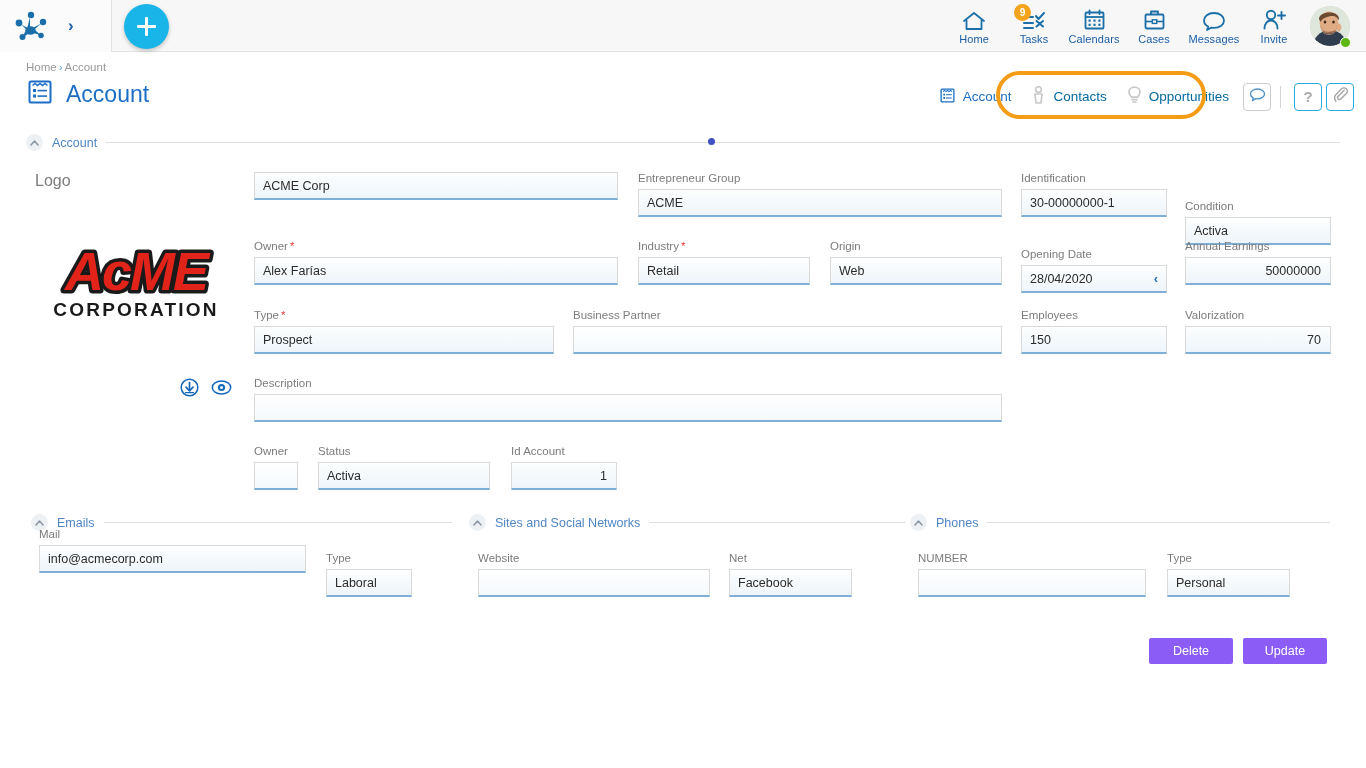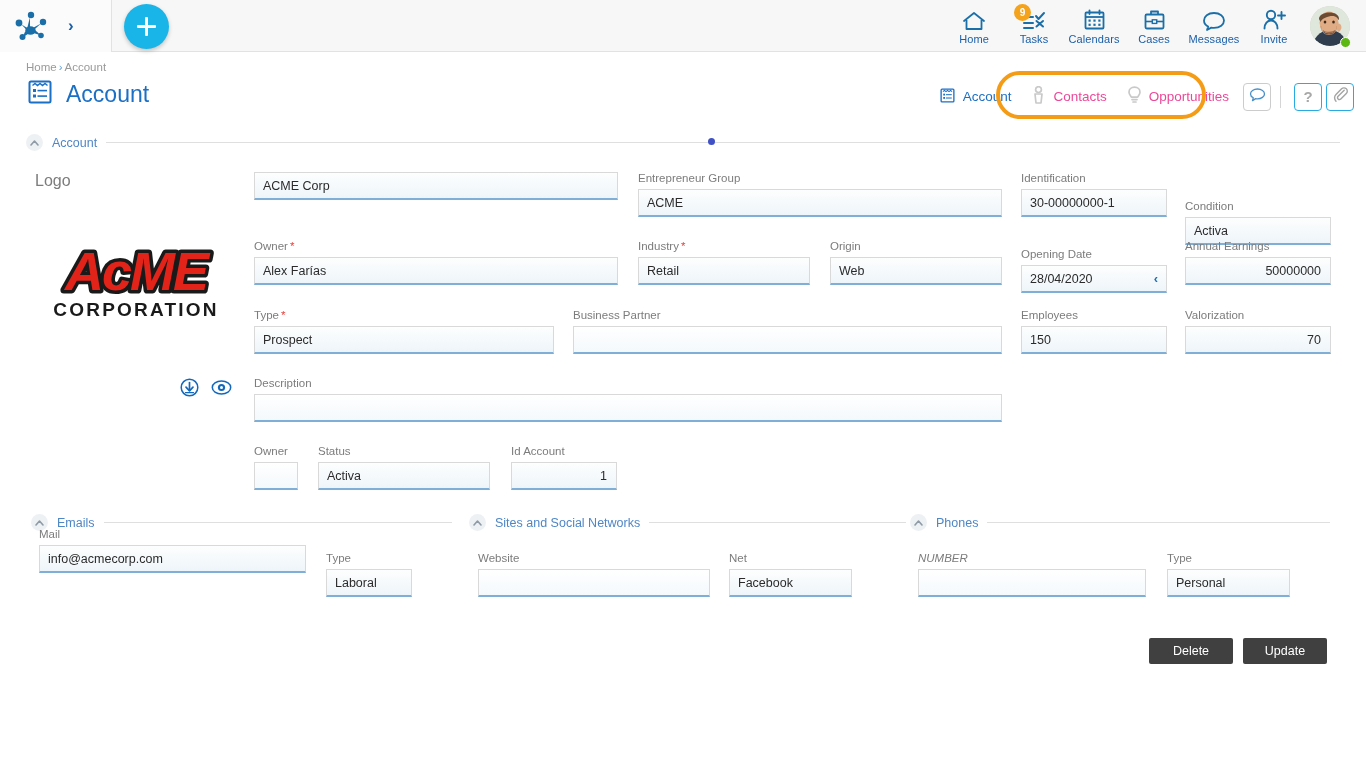--- a/index.html
+++ b/index.html
@@ -101,21 +101,21 @@
   .head-tabs {
     position: absolute; right: 12px; top: 80px;
     display: flex; align-items: center; gap: 0px;
   }
   .htab {
     display: flex; align-items: center; gap: 7px;
     padding: 6px 10px; cursor: pointer;
     font-size: 13.5px; white-space: nowrap;
   }
   .htab.active { color: #1b6fc4; }
-  .htab.disabled { color: #ec4899; cursor: default; }
+  .htab.disabled { color: #0369a1; cursor: default; }
   .vdiv {
     width: 1px; height: 22px; background: #d5d5d5; margin: 0 9px;
   }
   .icon-btn {
     width: 28px; height: 28px; border-radius: 4px;
     border: 1px solid #cccccc; background: #fff;
     display: flex; align-items: center; justify-content: center;
     cursor: pointer; margin-left: 4px;
   }
   .icon-btn.blue { border-color: #29abe2; }
@@ -190,21 +190,21 @@
   }
   .logo-actions svg { cursor: pointer; }
 
   
   .btn-row {
     position: absolute; right: 39px; top: 638px;
     display: flex; gap: 10px;
   }
   .btn {
     min-width: 84px; height: 26px;
-    background: #404040; color: #fff;
+    background: #8b5cf6; color: #fff;
     border: none; border-radius: 2px;
     font-size: 12.5px; font-family: inherit;
     cursor: pointer; padding: 0 14px;
   }
 </style>
 </head>
 <body>
 
 <div class="topbar">
   <div class="topbar-left">
@@ -596,21 +596,21 @@
 <div class="fld" style="left:478px; top:552px; width:232px;">
   <div class="fld-label">Website</div>
   <div class="fld-box plain"></div>
 </div>
 
 <div class="fld" style="left:729px; top:552px; width:123px;">
   <div class="fld-label">Net</div>
   <div class="fld-box">Facebook</div>
 </div>
 
-<div class="fld" style="left:918px; top:552px; width:228px;font-style:italic;">
+<div class="fld" style="left:918px; top:552px; width:228px;">
   <div class="fld-label">NUMBER</div>
   <div class="fld-box plain"></div>
 </div>
 
 <div class="fld" style="left:1167px; top:552px; width:123px;">
   <div class="fld-label">Type</div>
   <div class="fld-box">Personal</div>
 </div>
 
 <div class="btn-row">

